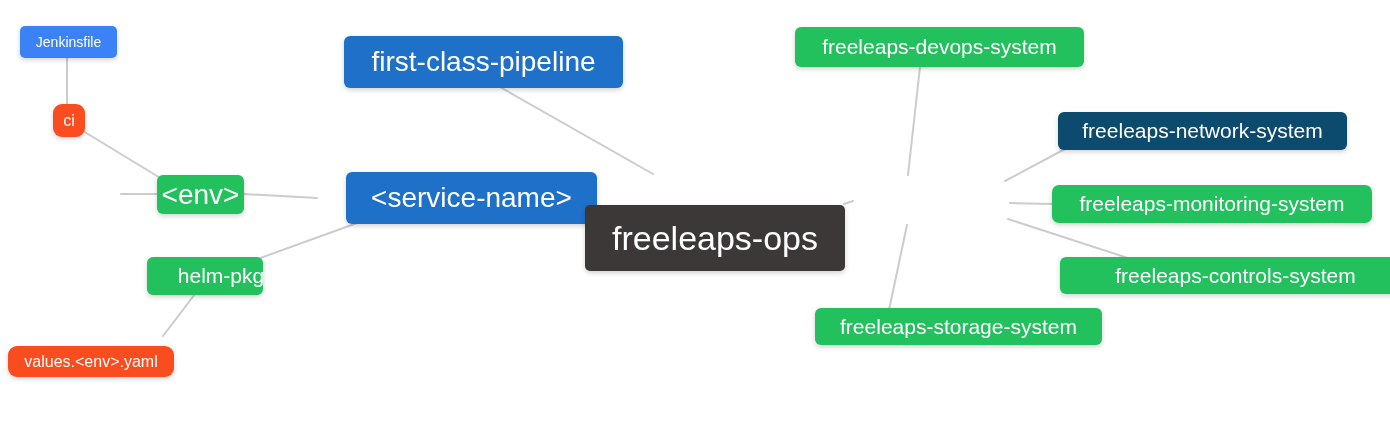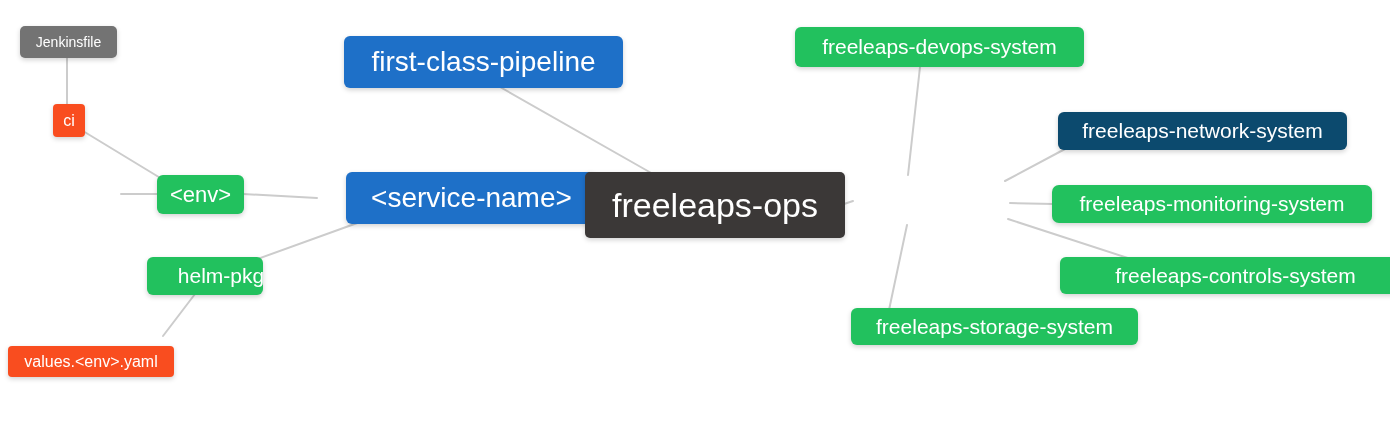--- a/index.html
+++ b/index.html
@@ -34,25 +34,25 @@
     display: flex;
     align-items: center;
     justify-content: center;
     color: #ffffff;
     white-space: nowrap;
     border-radius: 6px;
     box-shadow: 0 2px 5px rgba(0,0,0,0.18);
     cursor: default;
     box-sizing: border-box;
   }
-  .d0 { font-size: 34px; border-radius: 5px; }
+  .d0 { font-size: 34px; border-radius: 5px; margin-top: 33px; }
   .d1 { font-size: 28px; margin-left: 30px; }
   .d2 { font-size: 21px; }
-  .d2s { font-size: 22px; }
-  .d3 { font-size: 16px; border-radius: 4px; }
+  .d2s { font-size: 28px; }
+  .d3 { font-size: 16px; border-radius: 9px; }
   .d4 { font-size: 14px; border-radius: 5px; }
 </style>
 </head>
 <body>
 
 <div class="canvas">
 
   <svg class="edges" viewBox="0 0 1390 421" xmlns="http://www.w3.org/2000/svg">
     <line x1="67" y1="57" x2="67" y2="106"></line>
     <line x1="83" y1="131" x2="162" y2="179"></line>
@@ -63,27 +63,27 @@
     <line x1="500" y1="87" x2="653" y2="174"></line>
     <line x1="566" y1="198" x2="587" y2="201"></line>
     <line x1="844" y1="204" x2="853" y2="201"></line>
     <line x1="920" y1="67" x2="908" y2="175"></line>
     <line x1="1005" y1="181" x2="1065" y2="149"></line>
     <line x1="1010" y1="203" x2="1054" y2="204"></line>
     <line x1="1008" y1="219" x2="1137" y2="261"></line>
     <line x1="907" y1="225" x2="889" y2="310"></line>
   </svg>
 
-  <div class="node d4" style="left: 20px; top: 26px; width: 97px; height: 32px; background-color: #737373;">Jenkinsfile</div>
+  <div class="node d4" style="left: 20px; top: 26px; width: 97px; height: 32px; background-color: #3b82f6;">Jenkinsfile</div>
   <div class="node d3" style="left: 53px; top: 104px; width: 32px; height: 33px; background-color: rgb(249, 77, 31);">ci</div>
   <div class="node d2s" style="left: 157px; top: 175px; width: 87px; height: 39px; background-color: rgb(34, 193, 94);">&lt;env&gt;</div>
   <div class="node d2" style="left: 147px; top: 257px; width: 116px; height: 38px; background-color: rgb(34, 193, 94); padding-left: 32px;">helm-pkg</div>
   <div class="node d3" style="left: 8px; top: 346px; width: 166px; height: 31px; background-color: rgb(249, 77, 31);">values.&lt;env&gt;.yaml</div>
   <div class="node d1" style="left: 314px; top: 36px; width: 279px; height: 52px; background-color: rgb(30, 112, 200);">first-class-pipeline</div>
   <div class="node d1" style="left: 316px; top: 172px; width: 251px; height: 52px; background-color: rgb(30, 112, 200);">&lt;service-name&gt;</div>
   <div class="node d0" style="left: 585px; top: 172px; width: 260px; height: 66px; background-color: rgb(59, 56, 55);">freeleaps-ops</div>
   <div class="node d2" style="left: 795px; top: 27px; width: 289px; height: 40px; background-color: rgb(34, 193, 94);">freeleaps-devops-system</div>
   <div class="node d2" style="left: 1058px; top: 112px; width: 289px; height: 38px; background-color: #0c4a6e;">freeleaps-network-system</div>
   <div class="node d2" style="left: 1052px; top: 185px; width: 320px; height: 38px; background-color: rgb(34, 193, 94); border-radius: 7px;">freeleaps-monitoring-system</div>
   <div class="node d2" style="left: 1060px; top: 257px; width: 351px; height: 37px; background-color: rgb(34, 193, 94);">freeleaps-controls-system</div>
-  <div class="node d2" style="left: 815px; top: 308px; width: 287px; height: 37px; background-color: rgb(34, 193, 94); margin-left: 36px;">freeleaps-storage-system</div>
+  <div class="node d2" style="left: 815px; top: 308px; width: 287px; height: 37px; background-color: rgb(34, 193, 94);">freeleaps-storage-system</div>
 
 </div>
 
 </body></html>

